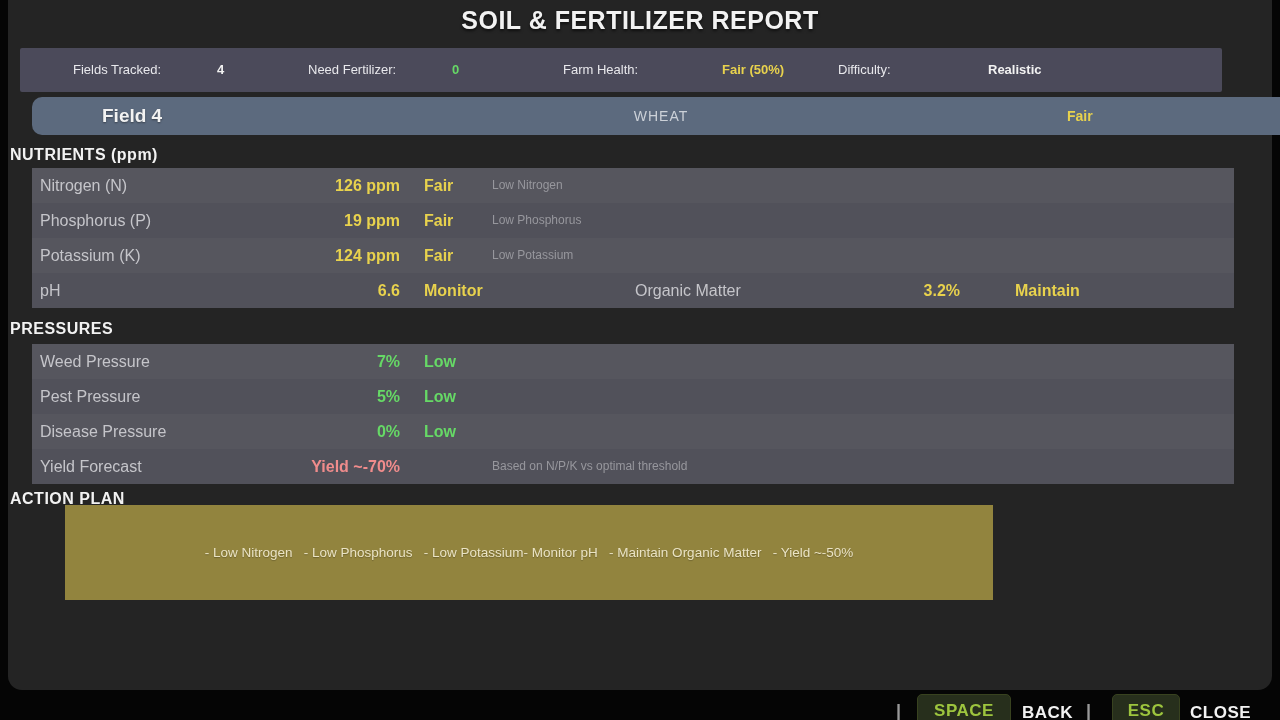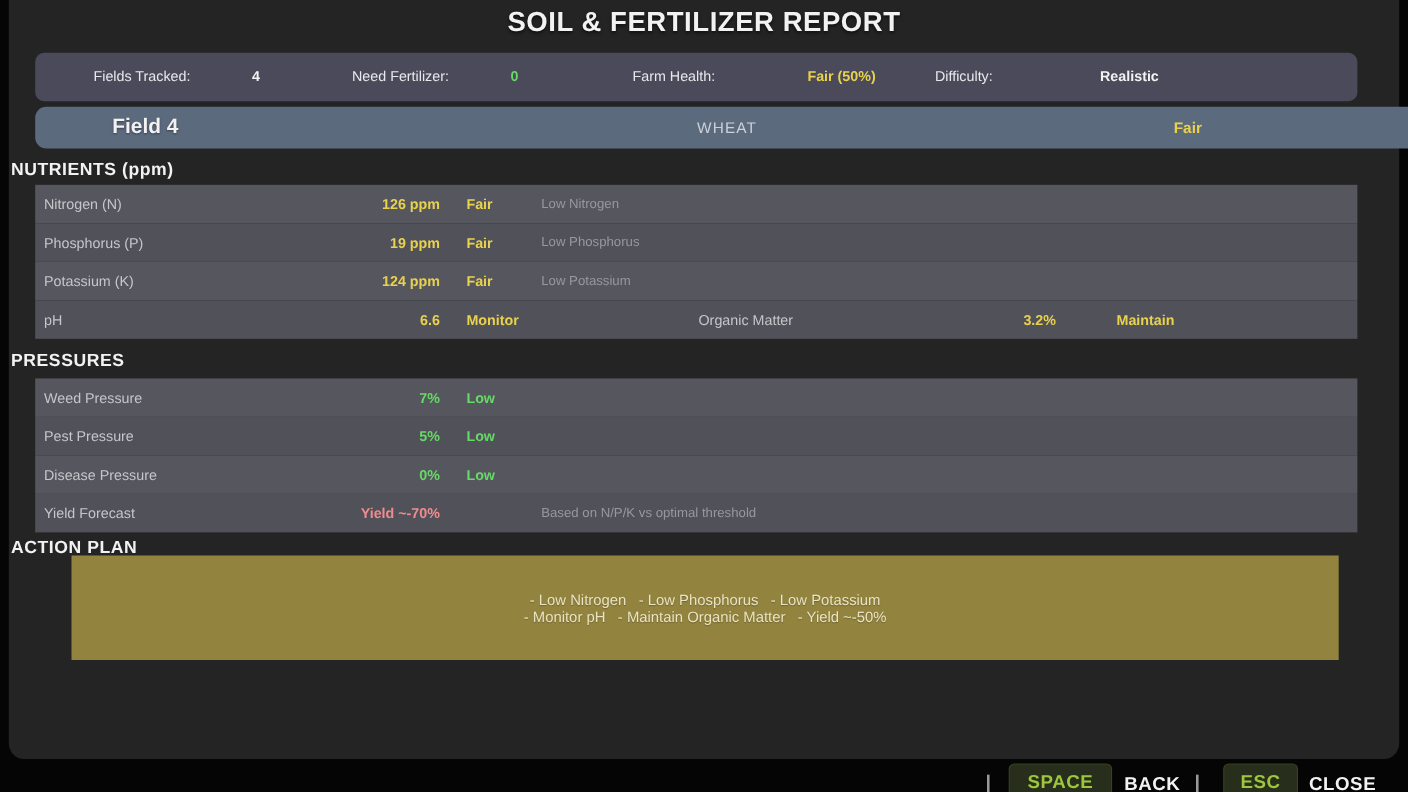--- a/index.html
+++ b/index.html
@@ -9,48 +9,48 @@
     --yellow:#e8d24d; --green:#66d966; --red:#f08c8c;
     --keygreen:#9dc53e; --badge:#272f1c;
     --hint:#97979d; --rowlabel:#c5c5ca; --white:#f2f2f2;
     --actionbg:#92843e; --actiontext:#eae3c4;
   }
   *{margin:0;padding:0;box-sizing:border-box;}
   html,body{width:1280px;height:720px;overflow:hidden;}
   body{background:var(--outer);font-family:"Liberation Sans","DejaVu Sans",sans-serif;position:relative;}
   .panel{position:absolute;left:8px;top:0;width:1264px;height:690px;background:var(--panel);border-radius:0 0 14px 14px;}
   .title{position:absolute;left:0;top:6px;width:100%;text-align:center;font-size:25px;font-weight:bold;color:var(--white);letter-spacing:.5px;text-shadow:0 2px 3px rgba(0,0,0,.6);}
-  .stats-bar{position:absolute;left:32px;top:48px;width:1202px;height:44px;background:var(--statsbar);border-radius:8px;}
+  .stats-bar{position:absolute;left:20px;top:48px;width:1202px;height:44px;background:var(--statsbar);border-radius:2px;}
   .stats-bar span{position:absolute;top:0;line-height:44px;font-size:13px;color:#e8e8ec;}
   .stats-bar .v{font-weight:bold;color:var(--white);}
   .s-l1{left:53px}.s-v1{left:197px}
   .s-l2{left:288px}.s-v2{left:432px}
   .s-l3{left:543px}.s-v3{left:702px;color:var(--yellow)!important;}
   .s-l4{left:818px}.s-v4{left:968px}
   .field-bar{position:absolute;left:32px;top:97px;width:1258px;height:38px;background:var(--fieldbar);border-radius:10px;}
   .field-bar span{position:absolute;top:0;line-height:38px;}
   .f-name{left:70px;font-size:19px;font-weight:bold;color:var(--white);text-shadow:0 1px 2px rgba(0,0,0,.4);}
   .f-crop{left:0;width:100%;text-align:center;font-size:14px;color:#ccd1d8;letter-spacing:1px;}
   .f-status{left:1035px;font-size:14px;font-weight:bold;color:var(--yellow);}
   .section-label{position:absolute;left:10px;font-size:16px;font-weight:bold;color:var(--white);letter-spacing:.5px;}
   .rows{position:absolute;left:32px;width:1202px;}
   .row{position:relative;height:35px;}
   .row:nth-child(odd){background:var(--rowA);}
   .row:nth-child(even){background:var(--rowB);}
-  .row span{position:absolute;top:0;line-height:35px;font-size:13px;}
+  .row span{position:absolute;top:0;line-height:35px;font-size:16px;}
   .r-label{left:8px;color:var(--rowlabel);}
   .r-value{left:240px;width:128px;text-align:right;font-weight:bold;color:var(--yellow);}
   .r-status{left:392px;font-weight:bold;color:var(--yellow);}
   .r-hint{left:460px;font-size:12px!important;color:var(--hint);}
   .green .r-value,.green .r-status{color:var(--green);}
   .red .r-value{color:var(--red);}
   .om-label{left:603px;color:var(--rowlabel);}
   .om-value{left:828px;width:100px;text-align:right;font-weight:bold;color:var(--yellow);}
   .om-status{left:983px;font-weight:bold;color:var(--yellow);}
-  .action-box{position:absolute;left:65px;top:505px;width:1152px;height:95px;background:var(--actionbg);display:flex;flex-direction:column;justify-content:center;align-items:center;gap:0;}
+  .action-box{position:absolute;left:65px;top:505px;width:928px;height:95px;background:var(--actionbg);display:flex;flex-direction:row;justify-content:center;align-items:center;gap:0;}
   .action-box div{font-size:13.5px;color:var(--actiontext);white-space:pre;text-shadow:0 1px 1px rgba(0,0,0,.25);}
   .footer span,.footer div{position:absolute;}
   .key-badge{top:694px;height:34px;background:var(--badge);border:1px solid #38421f;border-radius:5px;display:flex;align-items:center;justify-content:center;font-size:17px;font-weight:bold;color:var(--keygreen);letter-spacing:.5px;}
   .badge-space{left:917px;width:94px;}
   .badge-esc{left:1112px;width:68px;}
   .key-action{top:698px;line-height:30px;font-size:17px;font-weight:bold;color:var(--white);letter-spacing:.5px;}
   .act-back{left:1022px;}
   .act-close{left:1190px;}
   .f-sep{top:696px;line-height:30px;font-size:18px;font-weight:bold;color:#9a9a9a;}
   .sep1{left:896px;}

